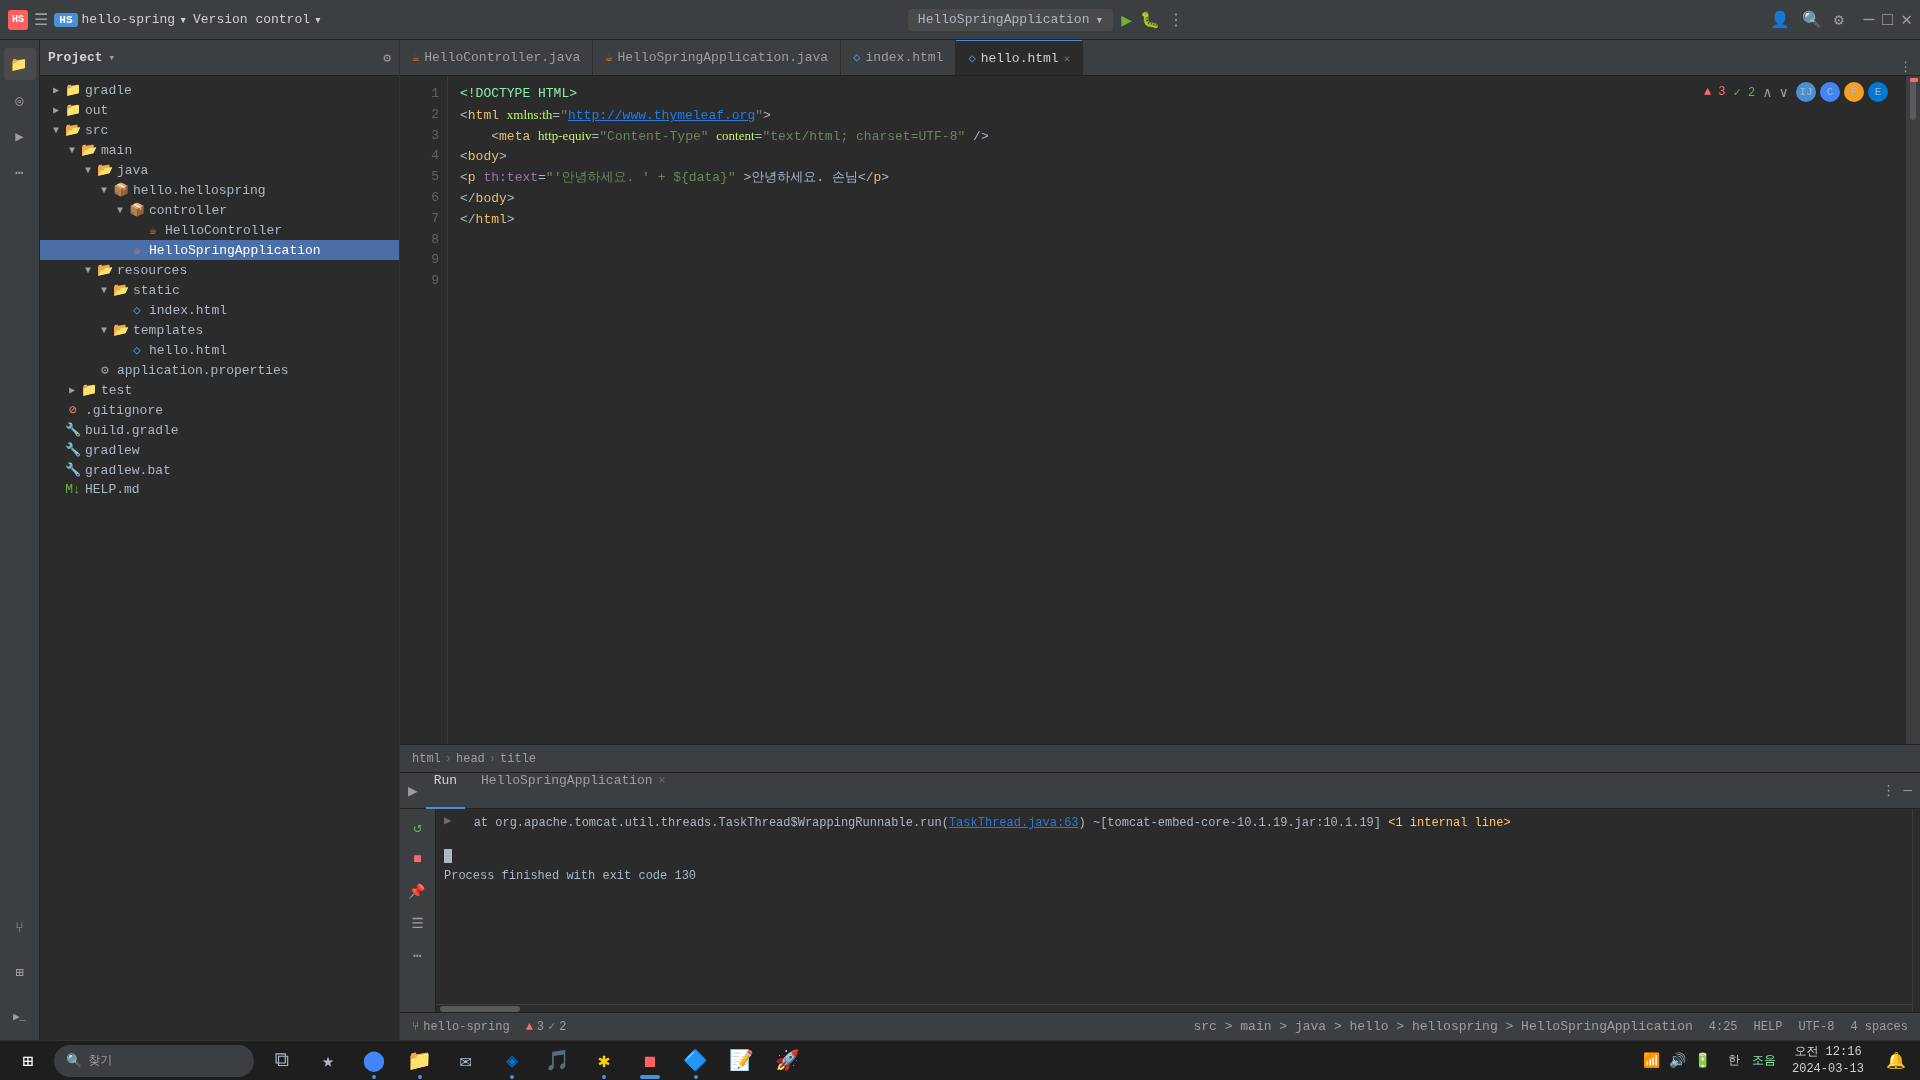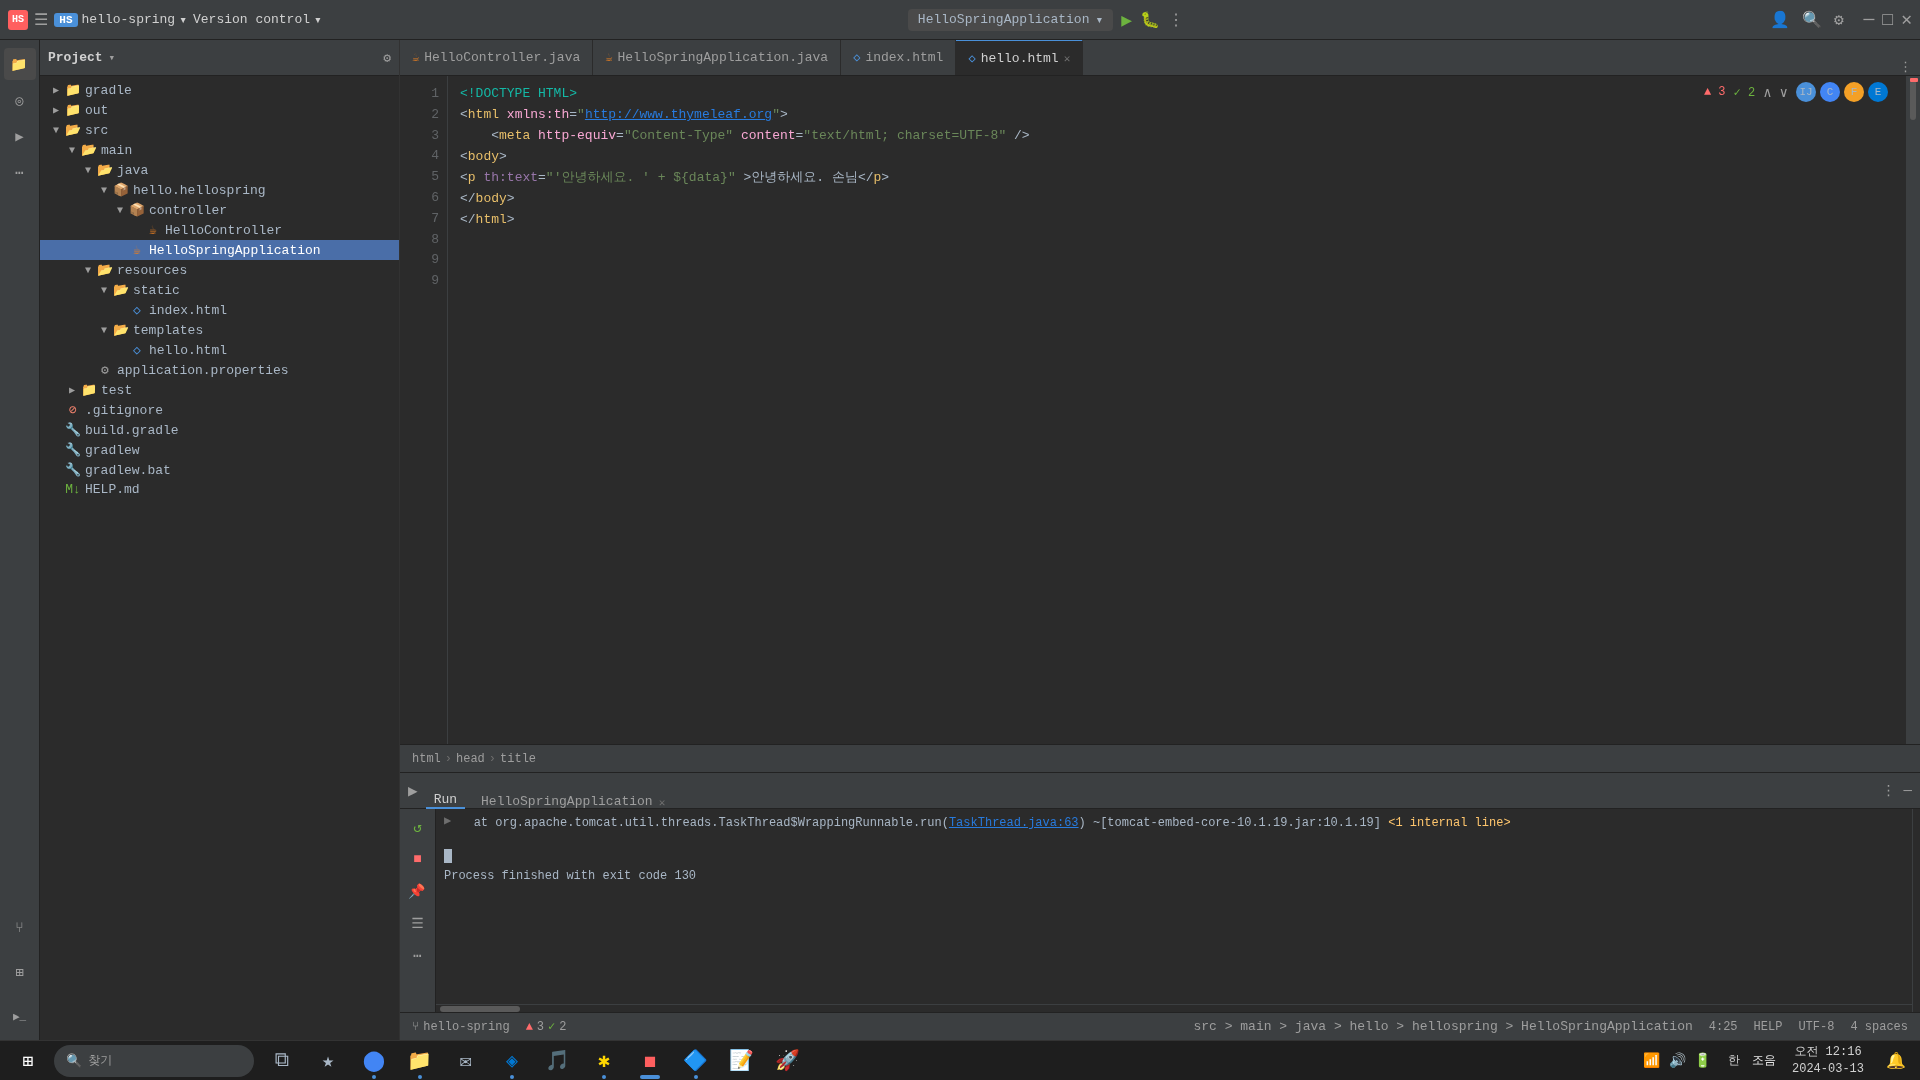--- a/index.html
+++ b/index.html
@@ -68,38 +68,38 @@
     .editor-top-right { position: absolute; top: 6px; right: 32px; display: flex; align-items: center; gap: 8px; }
     .error-badge { color: #ff6b6b; font-size: 12px; display: flex; align-items: center; gap: 2px; }
     .ok-badge { color: #6db33f; font-size: 12px; display: flex; align-items: center; gap: 2px; }
     .nav-arrows { color: #9e9e9e; font-size: 14px; cursor: pointer; }
     .browser-icons { display: flex; gap: 4px; align-items: center; }
     .browser-icon { width: 20px; height: 20px; border-radius: 50%; display: flex; align-items: center; justify-content: center; font-size: 11px; cursor: pointer; }
     .scrollbar-right { position: absolute; right: 0; top: 0; bottom: 0; width: 14px; background: #3c3f41; }
     .scrollbar-thumb { width: 6px; height: 40px; background: #5a5a5a; border-radius: 3px; margin: 4px auto; }
 
     
-    .kw { color: #14b8a6; }
+    .kw { color: #86efac; }
     .tag { color: #e8bf6a; }
-    .attr { color: #f9a8d4; }
+    .attr { color: #bef264; font-family: Liberation Serif, serif; }
     .str { color: #6a8759; }
     .punct { color: #a9b7c6; }
     .text-content { color: #a9b7c6; }
     .link { color: #287bde; text-decoration: underline; }
     .thleaf { color: #9876aa; }
 
     
     .breadcrumb-bar { height: 28px; background: #3c3f41; display: flex; align-items: center; padding: 0 12px; gap: 4px; border-top: 1px solid #222; flex-shrink: 0; }
     .breadcrumb-item { color: #9e9e9e; font-size: 12px; cursor: pointer; }
     .breadcrumb-sep { color: #6e6e6e; font-size: 12px; }
 
     
     .run-panel { height: 240px; background: #2b2b2b; display: flex; flex-direction: column; border-top: 1px solid #222; flex-shrink: 0; }
     .run-panel-header { height: 36px; background: #3c3f41; display: flex; align-items: center; padding: 0 8px; gap: 8px; border-bottom: 1px solid #222; flex-shrink: 0; }
-    .run-tab { color: #9e9e9e; font-size: 13px; cursor: pointer; padding: 0 8px; height: 36px; display: flex; align-items: flex-end; font-family: Liberation Mono, monospace; }
+    .run-tab { color: #9e9e9e; font-size: 13px; cursor: pointer; padding: 0 8px; height: 36px; display: flex; align-items: flex-start; font-family: Liberation Mono, monospace; }
     .run-tab.active { color: #d0d0d0; border-bottom: 2px solid #4a90d9; }
     .run-tab-close { color: #6e6e6e; font-size: 11px; margin-left: 6px; cursor: pointer; }
     .run-panel-actions { margin-left: auto; display: flex; gap: 8px; align-items: center; }
     .run-panel-action { color: #9e9e9e; cursor: pointer; font-size: 14px; }
     .run-panel-body { flex: 1; overflow-y: auto; padding: 4px 8px; }
     .run-line { color: #a9b7c6; font-size: 12px; line-height: 1.6; padding: 1px 0; white-space: pre-wrap; }
     .run-line .link { color: #287bde; text-decoration: underline; cursor: pointer; }
     .run-line .highlight { color: #ffc66d; }
     .run-input-line { display: flex; align-items: center; gap: 4px; margin-top: 2px; }
     .run-cursor { display: inline-block; width: 8px; height: 14px; background: #a9b7c6; vertical-align: middle; animation: blink 1s infinite; }
@@ -557,21 +557,21 @@
   <div class="taskbar-right">
     <div class="tray-icons">
       <span class="tray-icon">📶</span>
       <span class="tray-icon">🔊</span>
       <span class="tray-icon">🔋</span>
     </div>
     <div style="display:flex;flex-direction:column;align-items:center;padding:0 4px;cursor:pointer;">
       <span style="color:#d0d0d0;font-size:12px;">한</span>
     </div>
     <div style="display:flex;gap:4px;align-items:center;padding:0 4px;cursor:pointer;">
-      <span style="color:#e5e5e5;font-size:12px;">조음</span>
+      <span style="color:#86efac;font-size:12px;">조음</span>
     </div>
     <div class="clock">
       <div>오전 12:16</div>
       <div>2024-03-13</div>
     </div>
     <div class="notification-area">
       <span class="notification-icon">🔔</span>
     </div>
   </div>
 </div>

